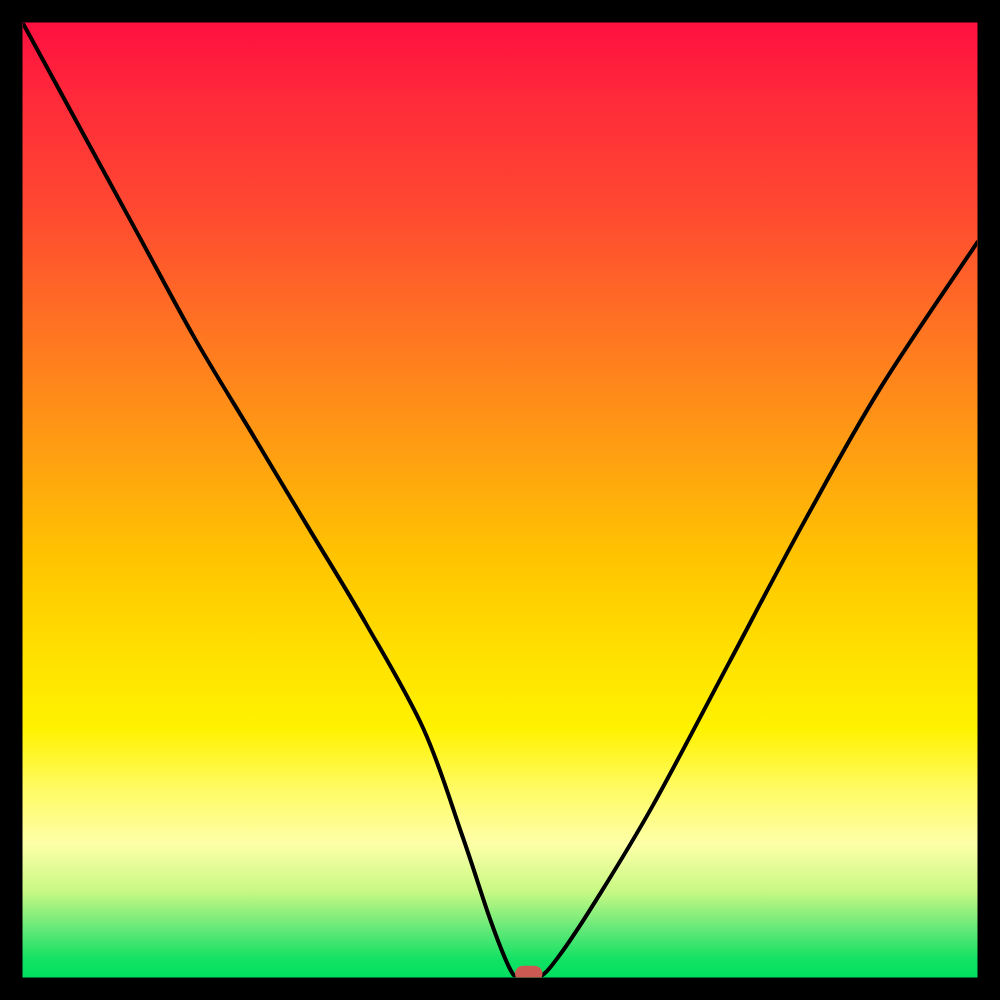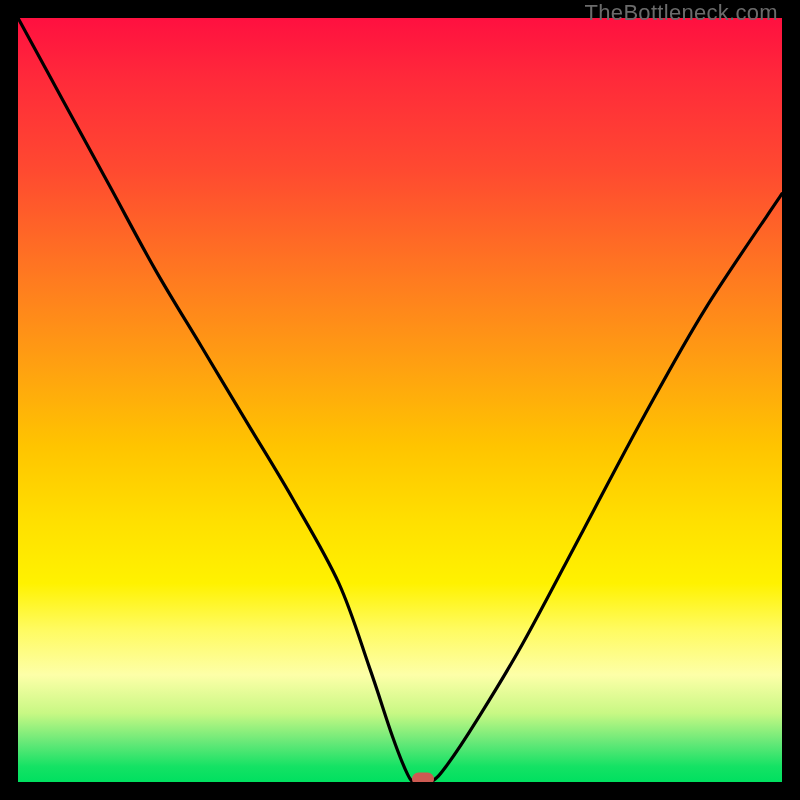--- a/index.html
+++ b/index.html
@@ -69,21 +69,20 @@
     border-radius: 7px;
     z-index: 4;
     transform: translate(-50%, -50%);
   }
 </style>
 </head>
 <body>
 
 <div class="frame">
 
-  <div class="attribution">TheBottleneck.com</div>
 
   <div class="plot-area">
     <svg class="curve" viewBox="0 0 764 764" preserveAspectRatio="none">
       <path id="curve-path" fill="none" stroke="#000" stroke-width="3.2" stroke-linecap="round" stroke-linejoin="round" d="M 0.0 0.0 C 7.6 14.0, 30.6 56.0, 45.8 84.0 C 61.1 112.1, 76.4 140.1, 91.7 168.1 C 107.0 196.1, 122.2 225.4, 137.5 252.1 C 152.8 278.9, 168.1 303.1, 183.4 328.5 C 198.6 354.0, 213.9 379.5, 229.2 404.9 C 244.5 430.4, 259.8 454.6, 275.0 481.3 C 290.3 508.1, 308.1 537.3, 320.9 565.4 C 333.6 593.4, 342.5 623.9, 351.4 649.4 C 360.4 674.9, 368.0 700.3, 374.4 718.2 C 380.7 736.0, 385.8 748.7, 389.6 756.4 C 393.5 764.0, 393.5 762.7, 397.3 764.0 C 401.1 765.3, 407.5 766.5, 412.6 764.0 C 417.7 761.5, 420.2 758.9, 427.8 748.7 C 435.5 738.5, 445.7 723.3, 458.4 702.9 C 471.1 682.5, 486.4 658.3, 504.2 626.5 C 522.1 594.6, 545.0 550.1, 565.4 511.9 C 585.7 473.7, 606.1 434.2, 626.5 397.3 C 646.9 360.4, 664.7 327.2, 687.6 290.3 C 710.5 253.4, 751.3 194.8, 764.0 175.7"></path>
     </svg>
     <div id="marker" class="marker" style="left: 404.92px; top: 761px;"></div>
   </div>
 
 </div>
 

